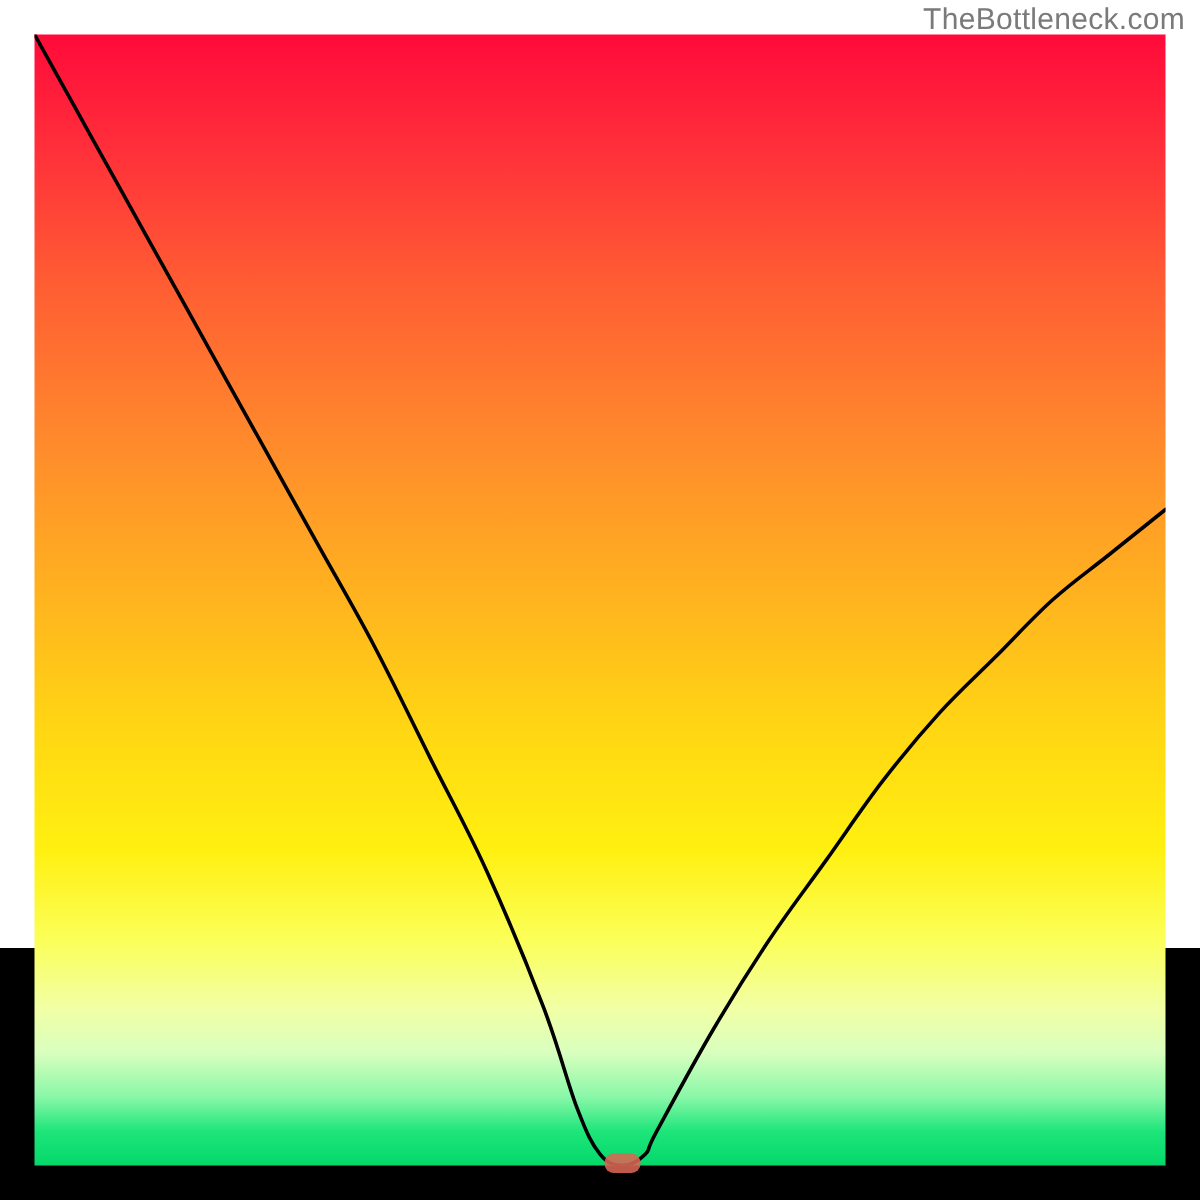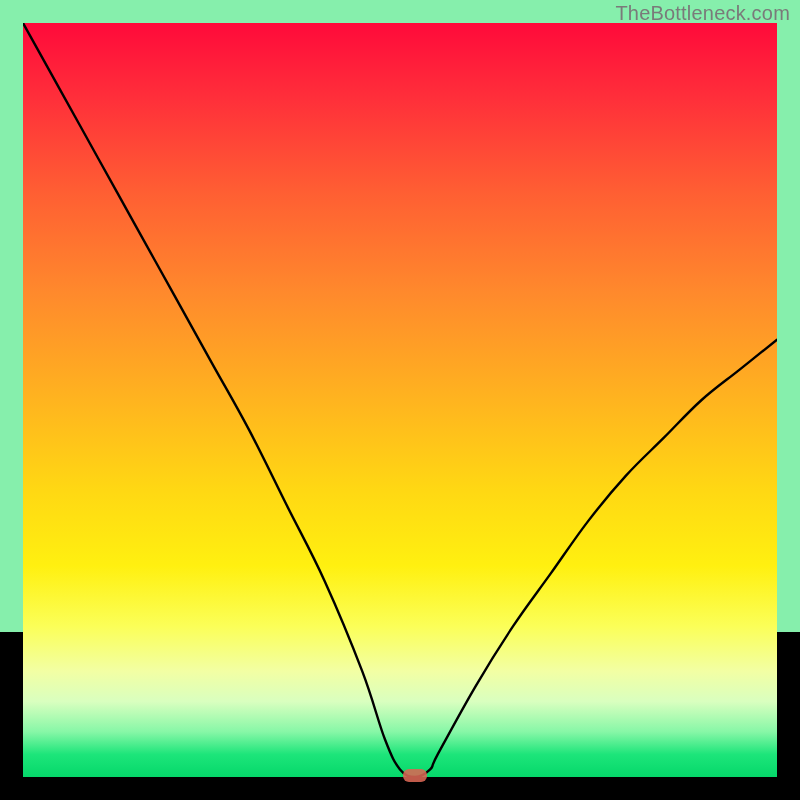--- a/index.html
+++ b/index.html
@@ -8,21 +8,21 @@
     width: 800px;
     height: 800px;
     background: #000;
     overflow: hidden;
     font-family: Arial, Helvetica, sans-serif;
   }
   .frame {
     position: relative;
     width: 800px;
     height: 632px;
-    background: #86efac;
+    background: #ffffff;
   }
   .watermark {
     position: absolute;
     top: 2px;
     right: 10px;
     color: #7a7a7a;
     font-size: 20px;
     font-weight: 500;
     letter-spacing: 0.2px;
     z-index: 10;

